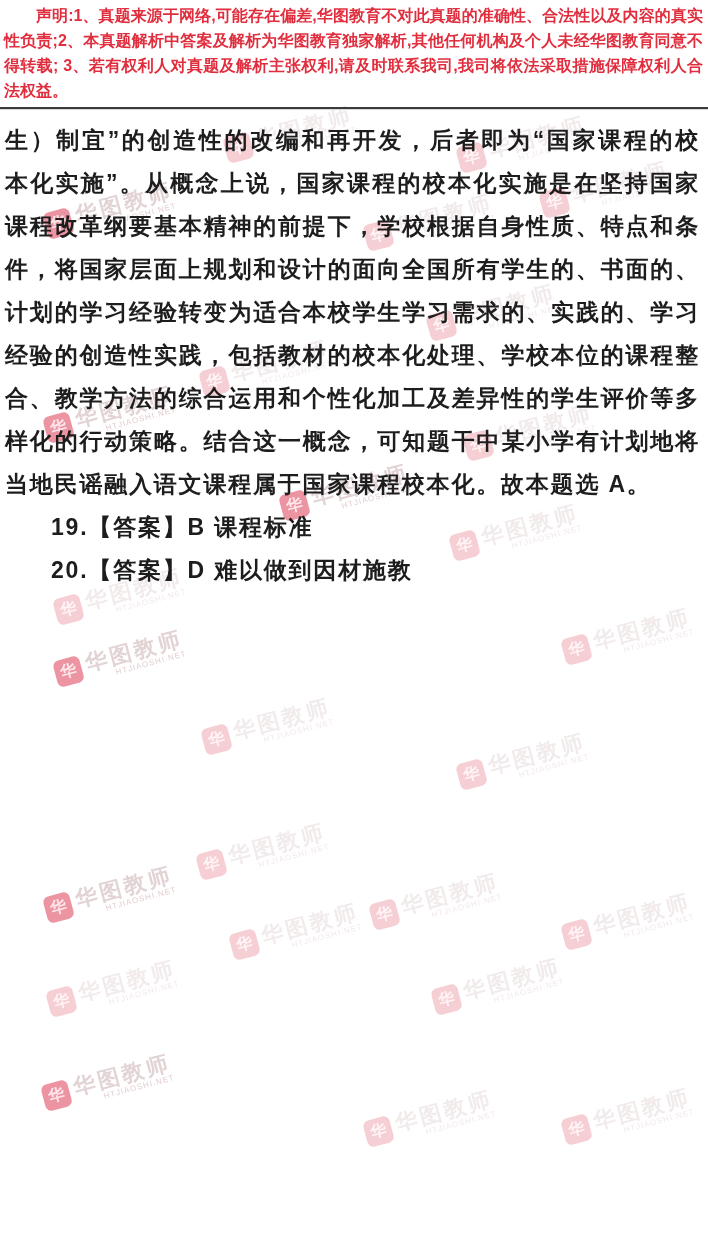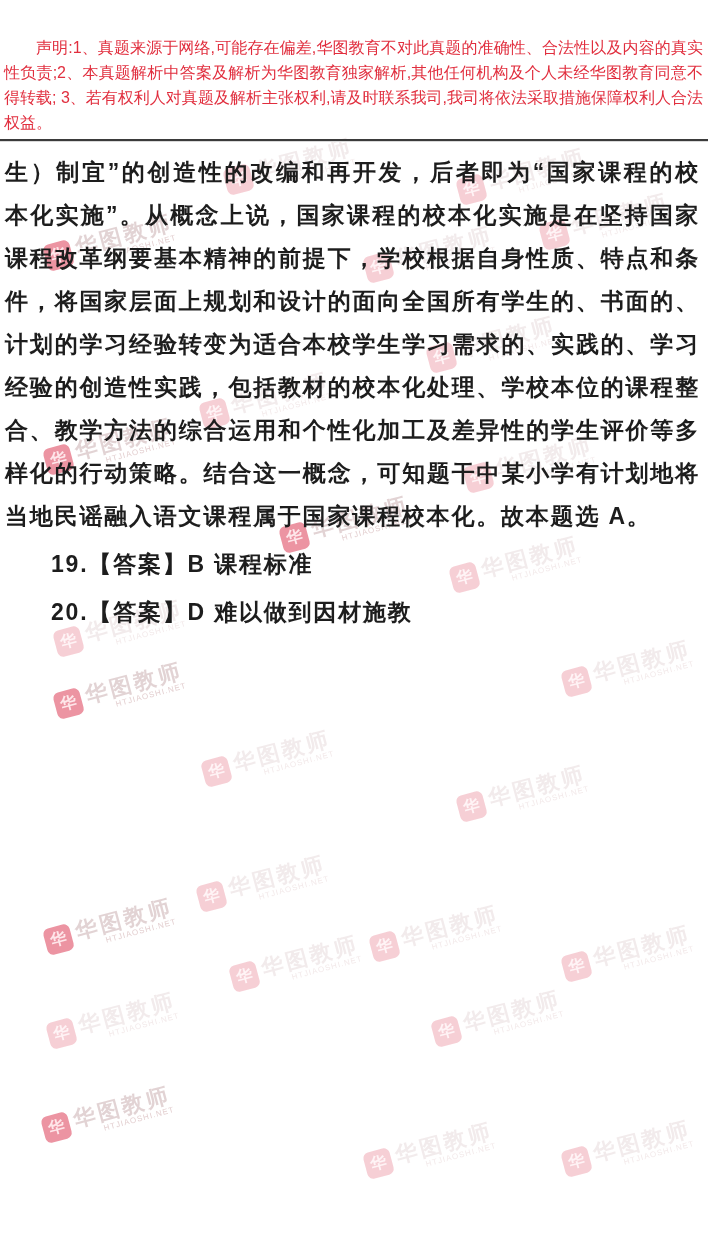--- a/index.html
+++ b/index.html
@@ -62,27 +62,26 @@
     align-self: flex-end;
     margin-top: 1px;
   }
   .wm.faint { opacity: 0.45; }
 
   
   .disclaimer {
     position: relative;
     z-index: 1;
     color: #e12e3e;
-    font-weight: normal;
+    font-weight: bold;
     font-size: 16px;
     line-height: 25px;
     padding: 3px 5px 4px 4px;
     text-indent: 2em;
     text-align: justify;
-    margin-top: 32px;
   }
   .divider {
     position: relative;
     z-index: 1;
     height: 3px;
     background: linear-gradient(to bottom, #3b3b3b 0, #3b3b3b 2px, #d9d9d9 2px, #d9d9d9 3px);
   }
 
   
   .content {
@@ -95,21 +94,20 @@
     line-height: 43px;
     letter-spacing: 1.8px;
   }
   .content p.para {
     margin: 0;
     text-align: justify;
     text-justify: inter-ideograph;
   }
   .content p.indent {
     text-indent: 2em;
-    margin-top: 5px;
   }
 </style>
 </head>
 <body>
 
 <div class="page">
 
   <div class="wm-layer" id="wm-layer">
       <div class="wm faint" style="left: 222px; top: 138px;">
         <div class="wm-logo">华</div>

